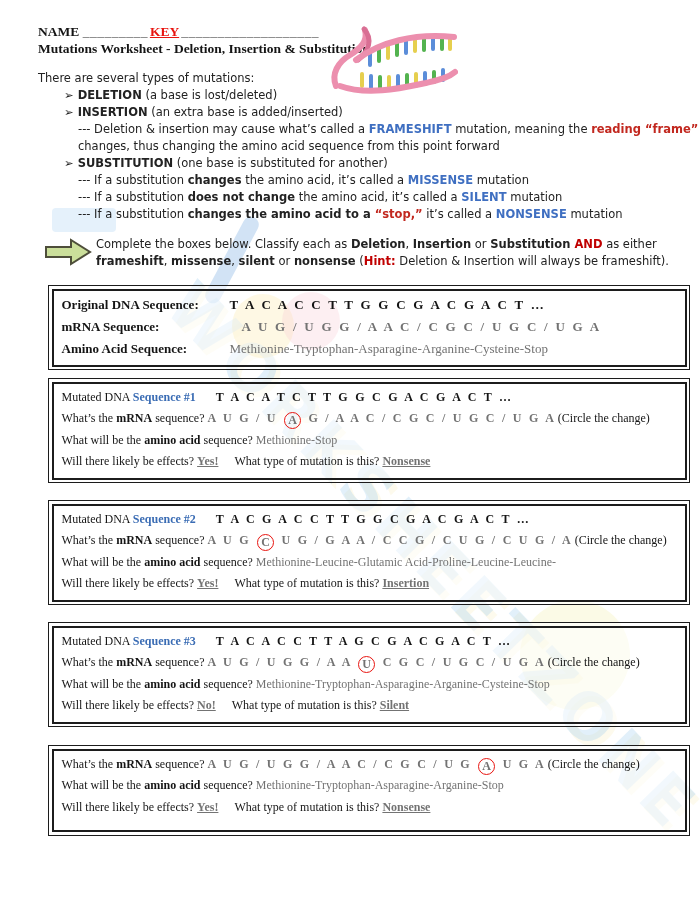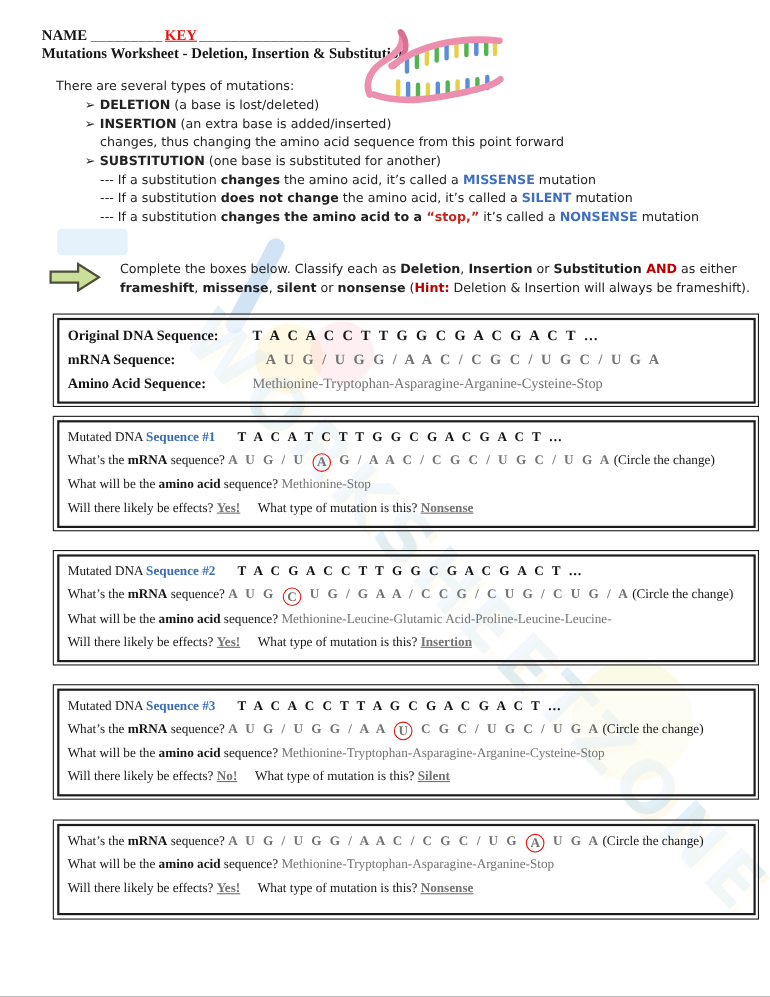--- a/index.html
+++ b/index.html
@@ -17,21 +17,21 @@
   .header{position:absolute;left:38px;top:24px;}
   .name-line{font-size:13.5px;font-weight:bold;white-space:nowrap;}
   .us{font-weight:normal;color:#555;letter-spacing:0.5px;}
   .key{color:#e8140f;font-weight:bold;text-decoration:underline;margin:16px 2px;}
   .title-line{font-size:13.5px;font-weight:bold;margin-top:1px;white-space:nowrap;}
   
   .dna{position:absolute;left:328px;top:20px;width:130px;height:86px;}
   
   .intro{position:absolute;left:38px;top:70px;width:640px;
          font-family:"DejaVu Sans",sans-serif;font-size:11.5px;line-height:17px;color:#222;}
-  .line{white-space:nowrap;margin-left:13px;}
+  .line{white-space:nowrap;}
   .ind1{padding-left:26px;}
   .ind2{padding-left:40px;}
   .b{font-weight:bold;}
   .kwblue{color:#3f6fc1;font-weight:bold;}
   .kwred{color:#c2281f;font-weight:bold;}
   
   .arrow{position:absolute;left:44px;top:238px;width:48px;height:28px;}
   .instr{position:absolute;left:96px;top:236px;width:575px;
          font-family:"DejaVu Sans",sans-serif;font-size:11.5px;line-height:17px;color:#222;}
   .dkred{color:#c00000;font-weight:bold;}
@@ -99,20 +99,21 @@
     <line x1="115" y1="60" x2="115" y2="50" stroke="#5b8dd9" stroke-width="4" stroke-linecap="round"></line>
 
     <path d="M28,40 C52,22 86,13 126,17" fill="none" stroke="#ec8fae" stroke-width="6" stroke-linecap="round"></path>
     <path d="M12,66 C40,76 74,68 98,63 C110,60 120,58 127,52" fill="none" stroke="#ec8fae" stroke-width="6" stroke-linecap="round"></path>
   </svg>
 
   <div class="intro">
     <div class="line">There are several types of mutations:</div>
     <div class="line ind1"><span class="b">➢ </span><span class="b">DELETION</span><span> (a base is lost/deleted)</span></div>
     <div class="line ind1"><span class="b">➢ </span><span class="b">INSERTION</span><span> (an extra base is added/inserted)</span></div>
+    <div class="line ind2"><span>--- Deletion &amp; insertion may cause what’s called a </span><span class="kwblue">FRAMESHIFT</span><span> mutation, meaning the </span><span class="kwred">reading “frame”</span></div>
     <div class="line ind2">changes, thus changing the amino acid sequence from this point forward</div>
     <div class="line ind1"><span class="b">➢ </span><span class="b">SUBSTITUTION</span><span> (one base is substituted for another)</span></div>
     <div class="line ind2"><span>--- If a substitution </span><span class="b">changes</span><span> the amino acid, it’s called a </span><span class="kwblue">MISSENSE</span><span> mutation</span></div>
     <div class="line ind2"><span>--- If a substitution </span><span class="b">does not change</span><span> the amino acid, it’s called a </span><span class="kwblue">SILENT</span><span> mutation</span></div>
     <div class="line ind2"><span>--- If a substitution </span><span class="b">changes the amino acid to a </span><span class="kwred">“stop,”</span><span> it’s called a </span><span class="kwblue">NONSENSE</span><span> mutation</span></div>
   </div>
 
   <svg class="arrow" viewBox="0 0 48 28">
     <polygon points="2,9 27,9 27,2 46,14 27,26 27,19 2,19" fill="#cbdf9b" stroke="#4e4e3a" stroke-width="2"></polygon>
   </svg>

